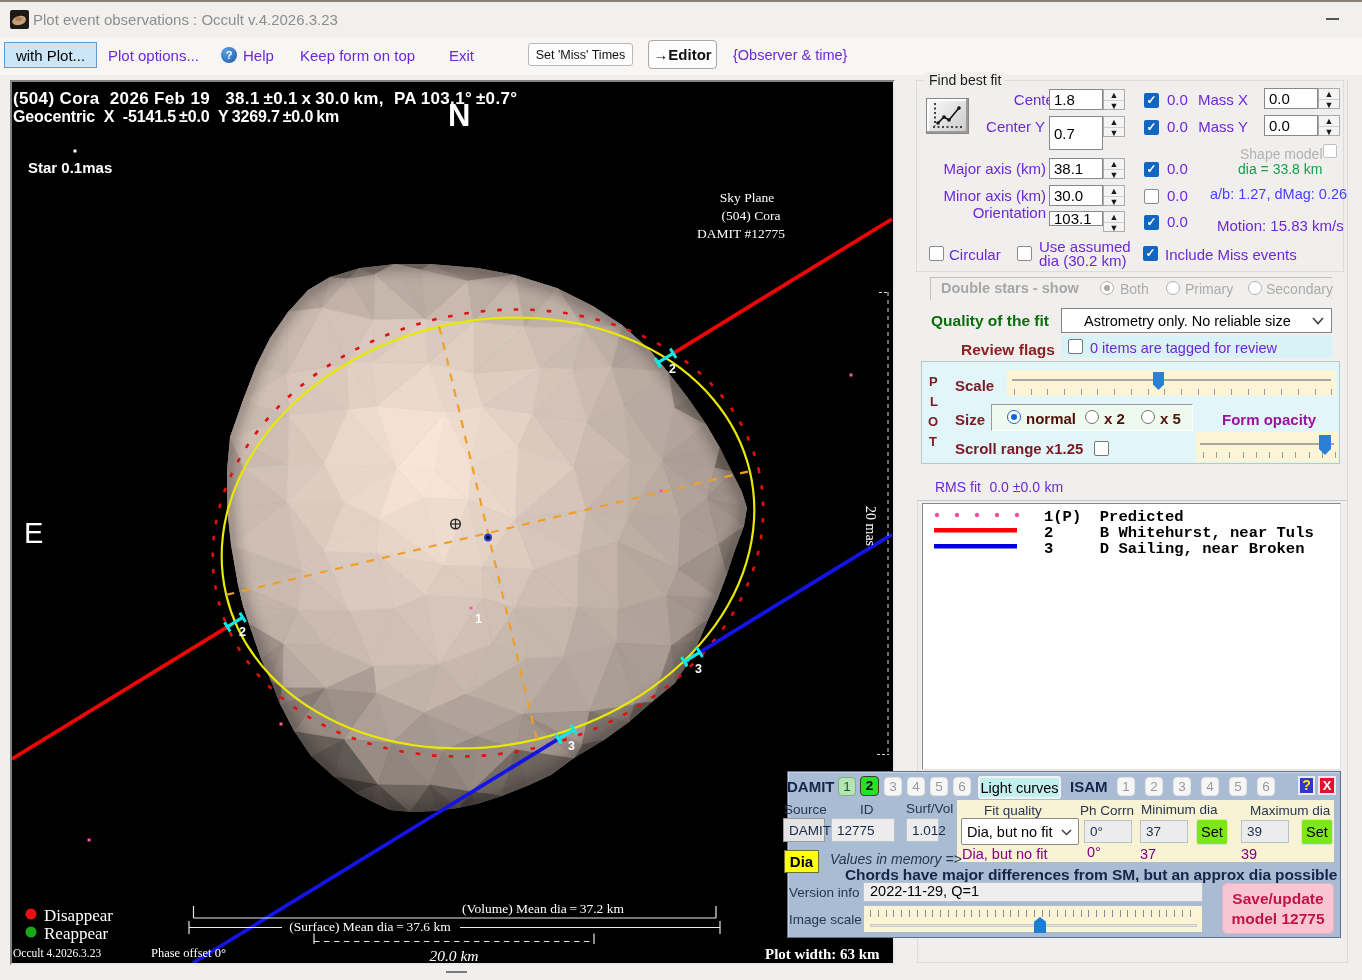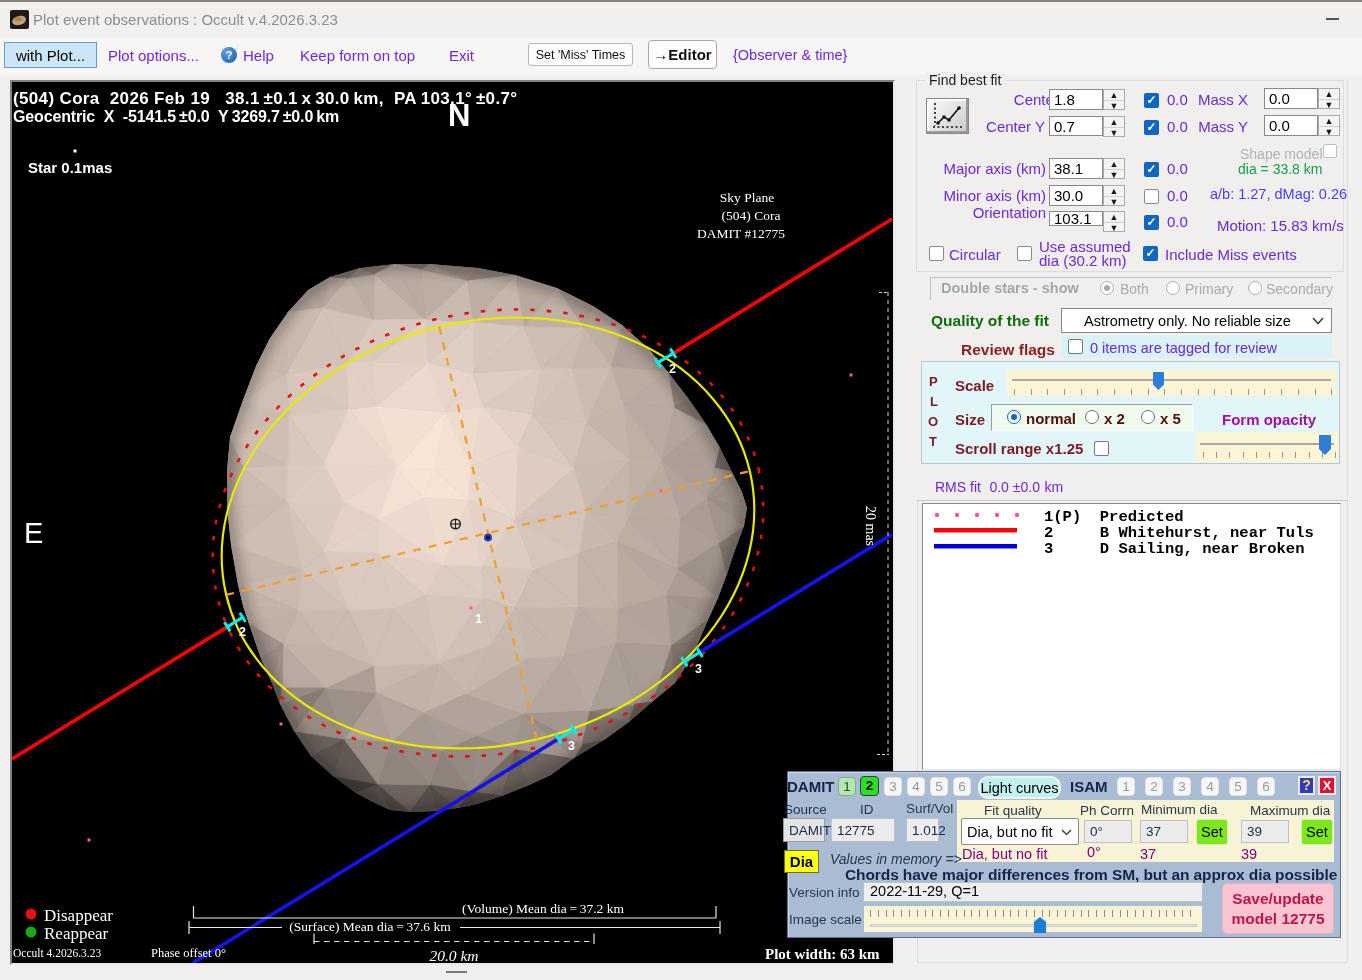--- a/index.html
+++ b/index.html
@@ -428,21 +428,21 @@
   </div>
 <div class="cb on" style="left:1144px;top:93px">✓</div>
 <div class="lbl" style="left:1167px;top:91px">0.0</div>
 <div class="lbl" style="left:1158px;top:91px;width:90px;text-align:right">Mass X</div>
 <div class="inp" style="left:1264px;top:88px;width:54px;height:21px">0.0</div>
 <div class="spin" style="left:1318px;top:88px;height:21px">
     <div>▲</div>
     <div>▼</div>
   </div>
 <div class="lbl" style="left:945px;top:118px;width:100px;text-align:right">Center Y</div>
-<div class="inp" style="left:1049px;top:116px;width:54px;height:20px">0.7</div>
+<div class="inp" style="left:1049px;top:116px;width:54px;height:34px">0.7</div>
 <div class="spin" style="left:1103px;top:116px;height:21px">
     <div>▲</div>
     <div>▼</div>
   </div>
 <div class="cb on" style="left:1144px;top:120px">✓</div>
 <div class="lbl" style="left:1167px;top:118px">0.0</div>
 <div class="lbl" style="left:1158px;top:118px;width:90px;text-align:right">Mass Y</div>
 <div class="inp" style="left:1264px;top:115px;width:54px;height:21px">0.0</div>
 <div class="spin" style="left:1318px;top:115px;height:21px">
     <div>▲</div>
@@ -553,21 +553,21 @@
 </svg>
 
 <div class="abs" style="left:787px;top:771px;width:554px;height:167px;background:#a9bcd3;border:1px solid #5f7088;box-shadow:inset 1px 1px 0 #c8d6e8"></div>
 <div class="abs" style="left:787px;top:778px;font-size:15px;font-weight:bold;color:#15254a">DAMIT</div>
 <div class="abs dbtn" style="left:838px;top:777px;background:#b4e6b4;border:1px solid #7fae7f;color:#1d5c1d">1</div>
 <div class="abs dbtn" style="left:860px;top:776px;background:#28e028;border:1px solid #3a3a3a;color:#000;font-weight:bold;width:19px;height:20px;line-height:18px">2</div>
 <div class="abs dbtn" style="left:884px;top:777px">3</div>
 <div class="abs dbtn" style="left:907px;top:777px">4</div>
 <div class="abs dbtn" style="left:930px;top:777px">5</div>
 <div class="abs dbtn" style="left:953px;top:777px">6</div>
-<div class="abs" style="left:978px;top:776px;width:83px;height:23px;background:#c2f0ee;border:2px solid #eef4f4;border-radius:10px;font-size:14.5px;display:flex;align-items:center;justify-content:center;color:#000">Light curves</div>
+<div class="abs" style="left:978px;top:776px;width:83px;height:23px;background:#c2f0ee;border:2px solid #eef4f4;border-radius:3px;font-size:14.5px;display:flex;align-items:center;justify-content:center;color:#000">Light curves</div>
 <div class="abs" style="left:1070px;top:778px;font-size:15px;font-weight:bold;color:#15254a">ISAM</div>
 <div class="abs dbtn" style="left:1117px;top:777px">1</div>
 <div class="abs dbtn" style="left:1145px;top:777px">2</div>
 <div class="abs dbtn" style="left:1173px;top:777px">3</div>
 <div class="abs dbtn" style="left:1201px;top:777px">4</div>
 <div class="abs dbtn" style="left:1229px;top:777px">5</div>
 <div class="abs dbtn" style="left:1257px;top:777px">6</div>
 <div class="abs" style="left:1298px;top:776px;width:17px;height:19px;background:#3436c4;border:2px solid #e8eef4;color:#ffe818;font-weight:bold;font-size:14px;text-align:center;line-height:15px">?</div>
 <div class="abs" style="left:1318px;top:776px;width:18px;height:19px;background:#e01030;border:2px solid #f0e8ec;color:#fff;font-weight:bold;font-size:13px;text-align:center;line-height:15px">X</div>
 

